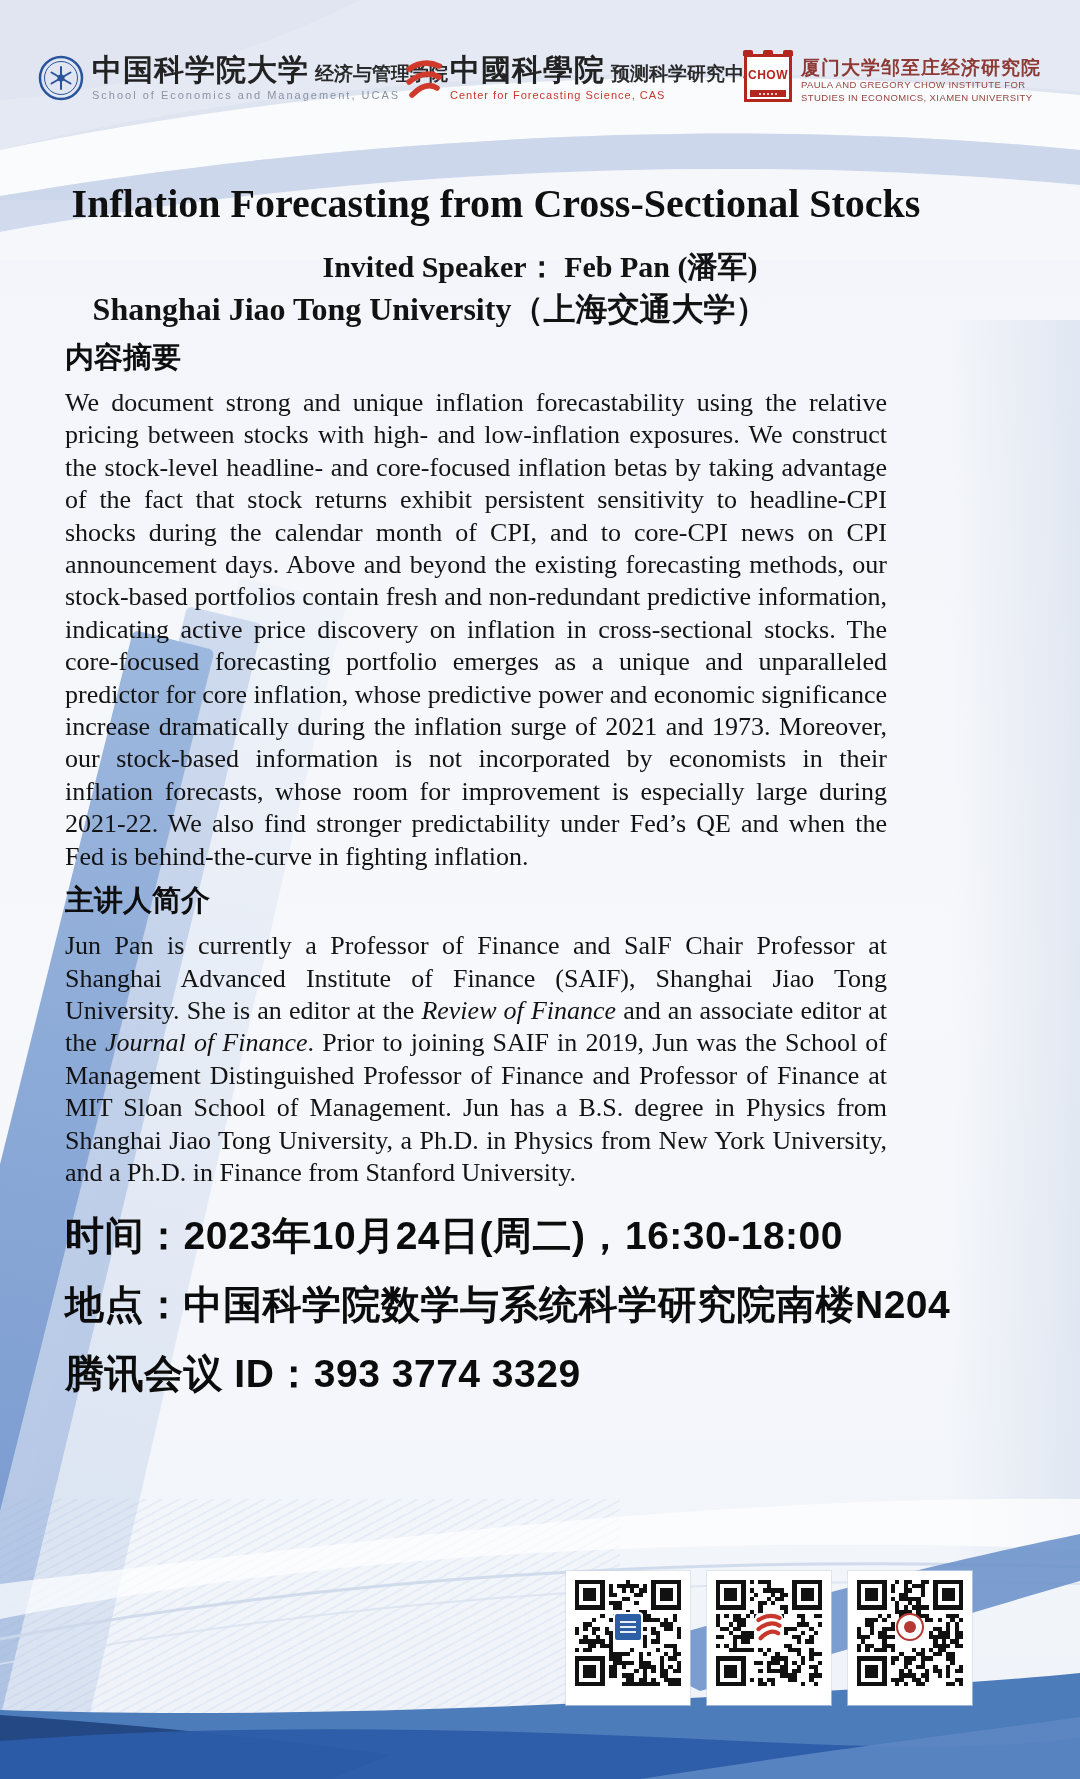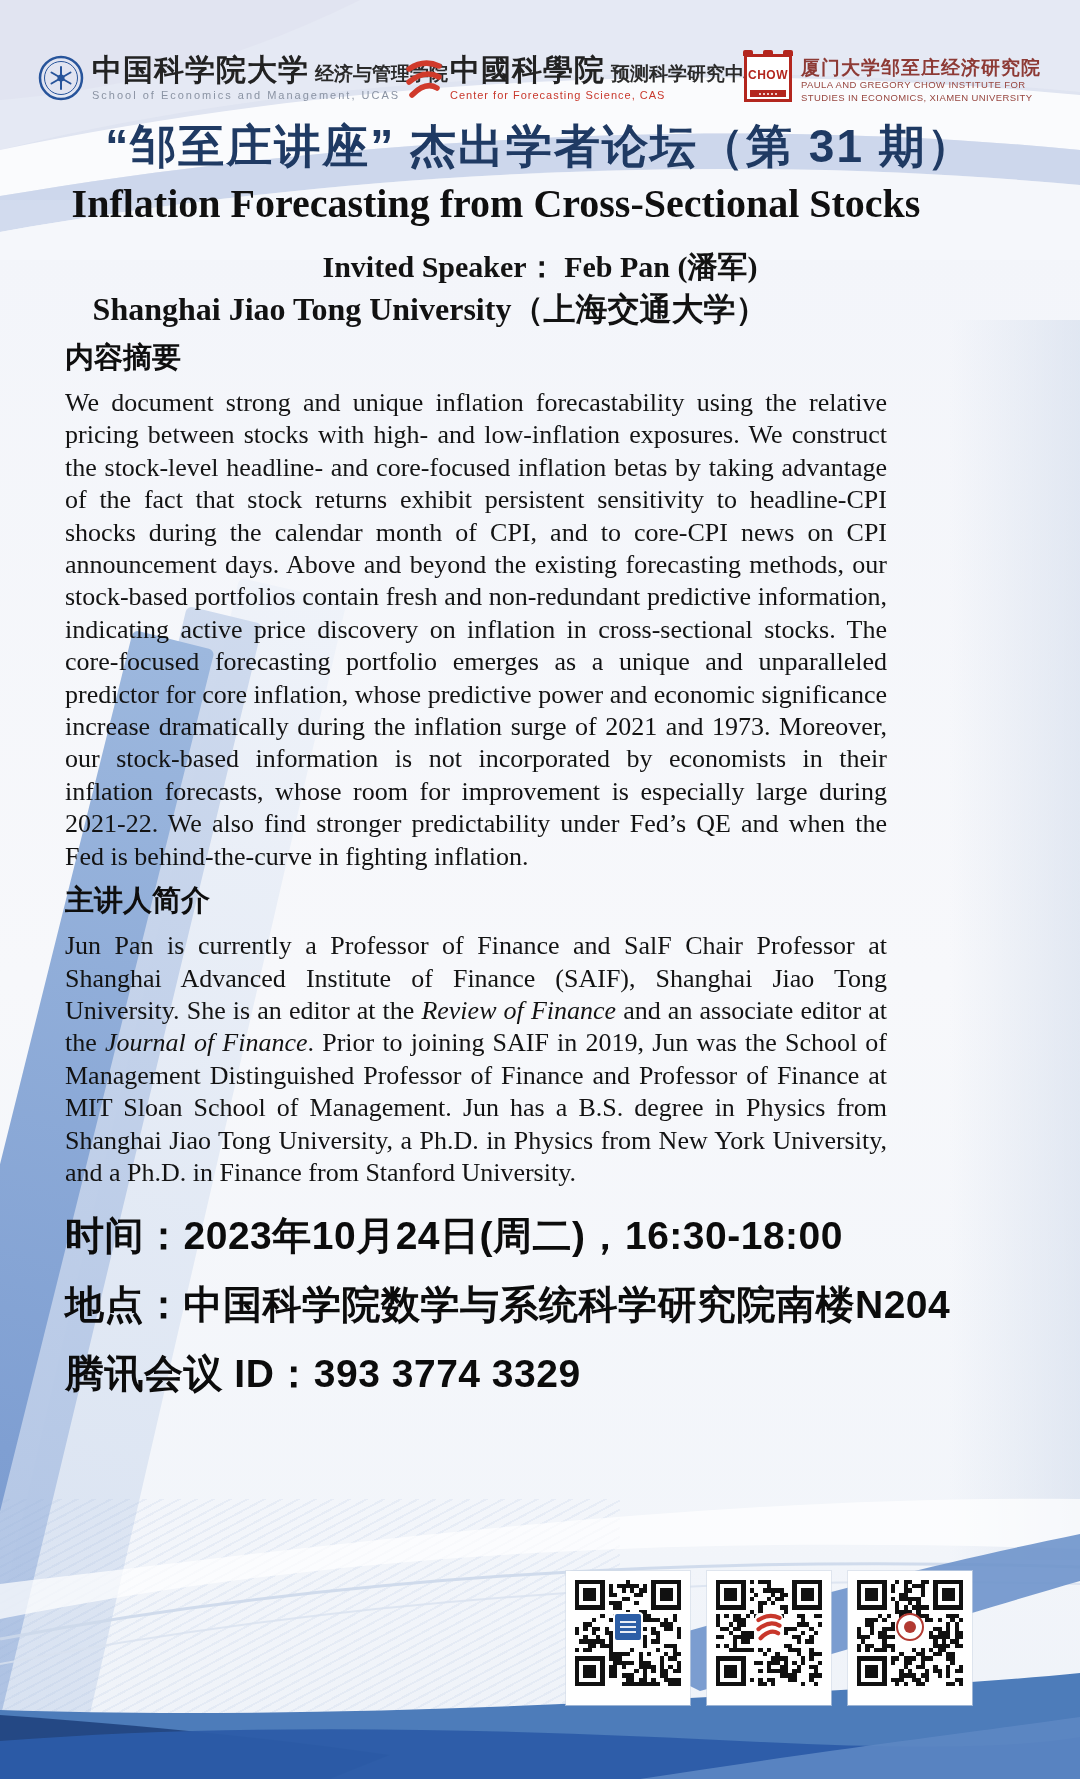--- a/index.html
+++ b/index.html
@@ -164,21 +164,20 @@
       </div>
       <div class="l-col">
         <span class="chow-cn">厦门大学邹至庄经济研究院</span>
         <span class="chow-en">PAULA AND GREGORY CHOW INSTITUTE FOR</span>
         <span class="chow-en">STUDIES IN ECONOMICS, XIAMEN UNIVERSITY</span>
       </div>
     </div>
 
   </div>
 
-  <div class="title-cn">“邹至庄讲座” 杰出学者论坛（第 31 期）</div>
   <div class="title-en">Inflation Forecasting from Cross-Sectional Stocks</div>
   <div class="speaker">Invited Speaker： Feb Pan (潘军)</div>
   <div class="affil">Shanghai Jiao Tong University（上海交通大学）</div>
 
   <div class="content">
 
     <h2 class="sec-head">内容摘要</h2>
     <p class="para">We document strong and unique inflation forecastability using the relative pricing between stocks with high- and low-inflation exposures. We construct the stock-level headline- and core-focused inflation betas by taking advantage of the fact that stock returns exhibit persistent sensitivity to headline-CPI shocks during the calendar month of CPI, and to core-CPI news on CPI announcement days. Above and beyond the existing forecasting methods, our stock-based portfolios contain fresh and non-redundant predictive information, indicating active price discovery on inflation in cross-sectional stocks. The core-focused forecasting portfolio emerges as a unique and unparalleled predictor for core inflation, whose predictive power and economic significance increase dramatically during the inflation surge of 2021 and 1973. Moreover, our stock-based information is not incorporated by economists in their inflation forecasts, whose room for improvement is especially large during 2021-22. We also find stronger predictability under Fed’s QE and when the Fed is behind-the-curve in fighting inflation.</p>
 
     <h2 class="sec-head bio-head">主讲人简介</h2>

